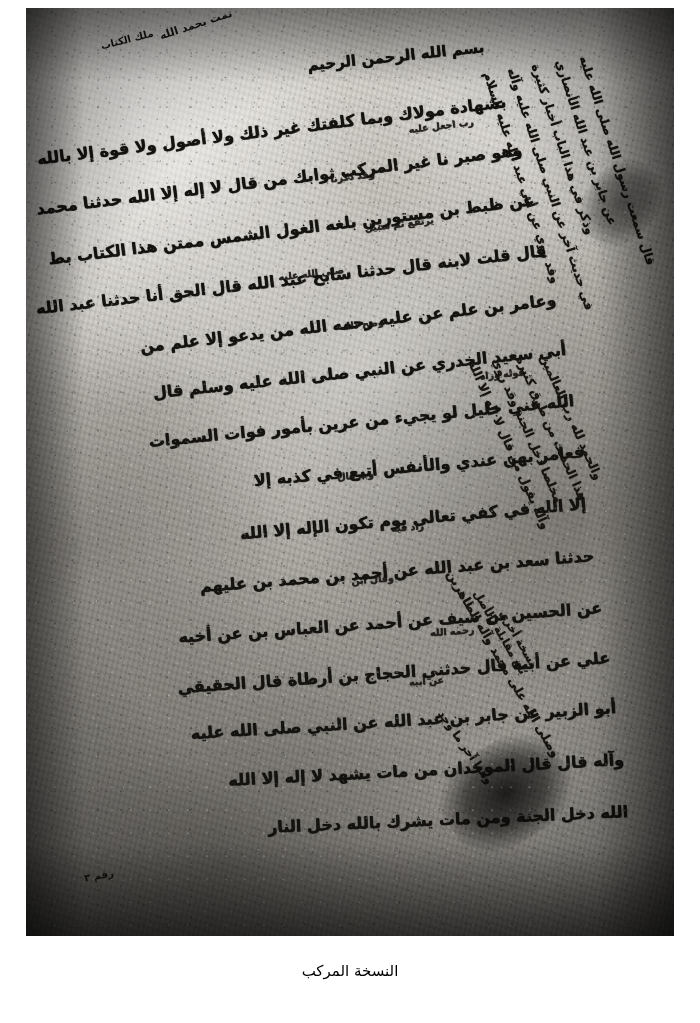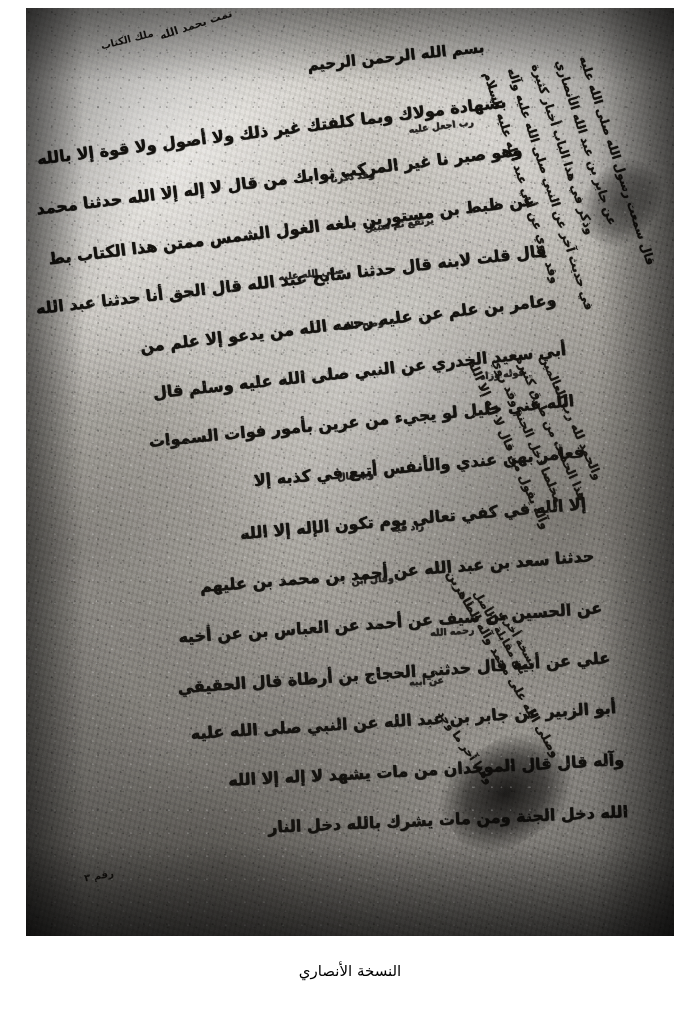--- a/index.html
+++ b/index.html
@@ -237,14 +237,14 @@
       <div class="corner-scribble" style="top:862px; right:560px; transform:rotate(-10deg); font-size:10px;">رقم ٣</div>
 
       <div class="ink-blot" style="top:720px; left:430px; width:100px; height:130px; transform:rotate(58deg);"></div>
       <div class="ink-blot" style="top:150px; left:560px; width:70px; height:90px; transform:rotate(40deg); opacity:0.6;"></div>
     </div>
 
     <div class="plate-grain"></div>
     <div class="plate-vignette"></div>
   </div>
 
-  <div class="caption">النسخة الأنصاري</div>
+  <div class="caption">النسخة المركب</div>
 </div>
 
 </body></html>

